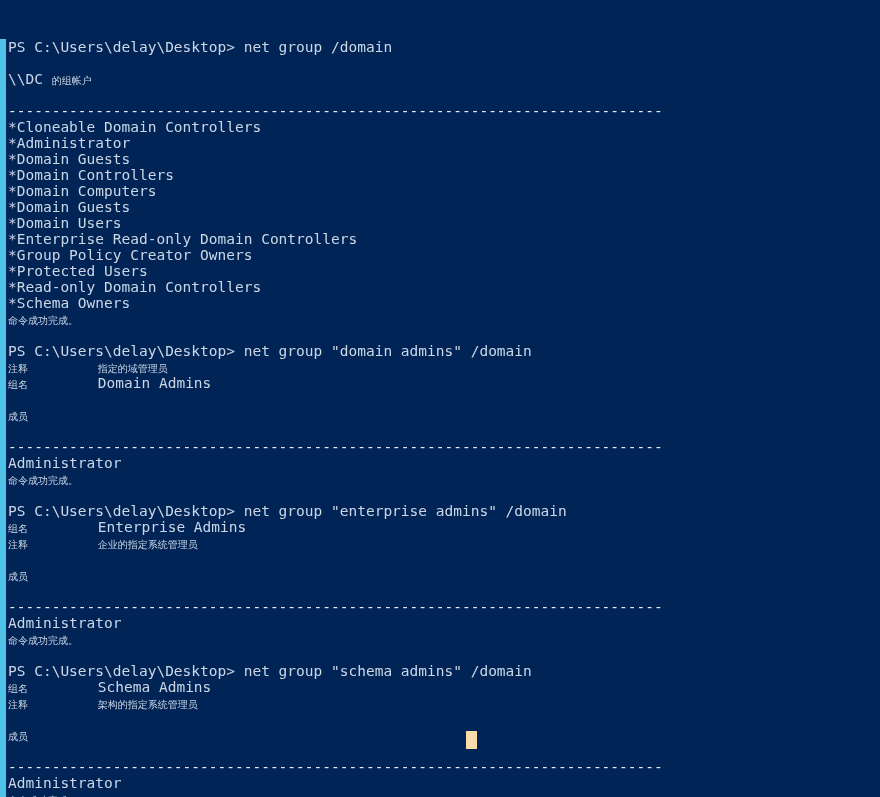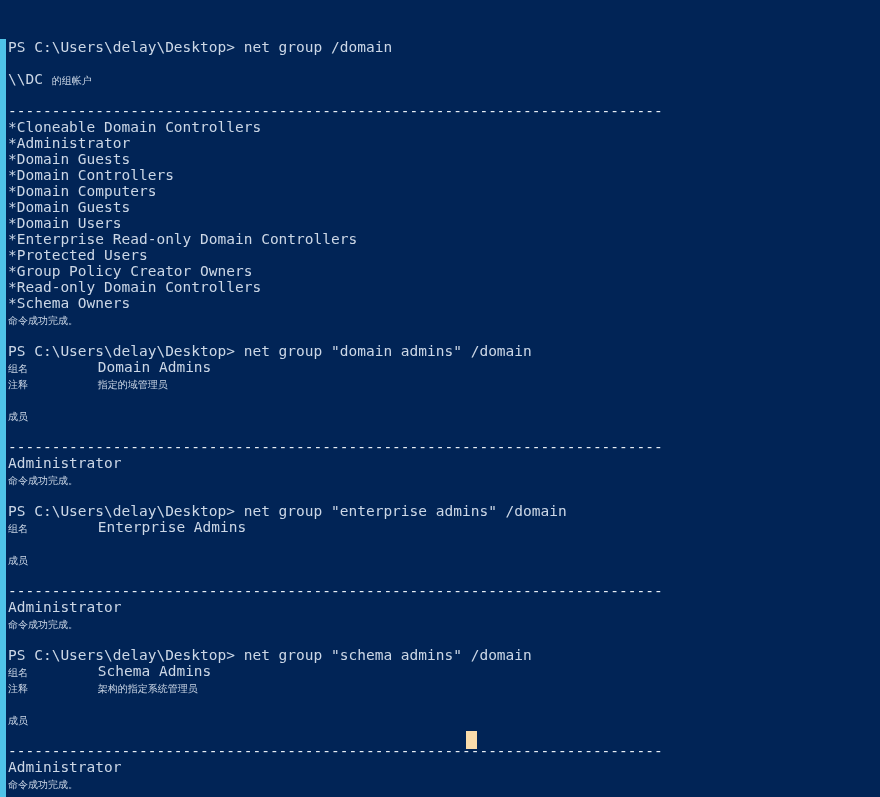--- a/index.html
+++ b/index.html
@@ -116,38 +116,39 @@
       <div class="line blank"> </div>
       <div class="line rule">---------------------------------------------------------------------------</div>
       <div class="line">*Cloneable Domain Controllers</div>
       <div class="line">*Administrator</div>
       <div class="line">*Domain Guests</div>
       <div class="line">*Domain Controllers</div>
       <div class="line">*Domain Computers</div>
       <div class="line">*Domain Guests</div>
       <div class="line">*Domain Users</div>
       <div class="line">*Enterprise Read-only Domain Controllers</div>
+      <div class="line">*Group Policy Creator Owners</div>
       <div class="line">*Protected Users</div>
-      <div class="line">*Group Policy Creator Owners</div>
       <div class="line">*Read-only Domain Controllers</div>
       <div class="line">*Schema Owners</div>
       <div class="line"><span class="cn">命令成功完成。</span></div>
       <div class="line blank"> </div>
       <div class="line">PS C:\Users\delay\Desktop&gt; net group "domain admins" /domain</div>
+      <div class="line"><span class="cn">注释</span><span>        </span><span class="cn">指定的域管理员</span></div>
       <div class="line"><span class="cn">组名</span><span>        Domain Admins</span></div>
-      <div class="line"><span class="cn">注释</span><span>        </span><span class="cn">指定的域管理员</span></div>
       <div class="line blank"> </div>
       <div class="line"><span class="cn">成员</span></div>
       <div class="line blank"> </div>
       <div class="line rule">---------------------------------------------------------------------------</div>
       <div class="line">Administrator</div>
       <div class="line"><span class="cn">命令成功完成。</span></div>
       <div class="line blank"> </div>
       <div class="line">PS C:\Users\delay\Desktop&gt; net group "enterprise admins" /domain</div>
       <div class="line"><span class="cn">组名</span><span>        Enterprise Admins</span></div>
+      <div class="line"><span class="cn">注释</span><span>        </span><span class="cn">企业的指定系统管理员</span></div>
       <div class="line blank"> </div>
       <div class="line"><span class="cn">成员</span></div>
       <div class="line blank"> </div>
       <div class="line rule">---------------------------------------------------------------------------</div>
       <div class="line">Administrator</div>
       <div class="line"><span class="cn">命令成功完成。</span></div>
       <div class="line blank"> </div>
       <div class="line">PS C:\Users\delay\Desktop&gt; net group "schema admins" /domain</div>
       <div class="line"><span class="cn">组名</span><span>        Schema Admins</span></div>
       <div class="line"><span class="cn">注释</span><span>        </span><span class="cn">架构的指定系统管理员</span></div>

